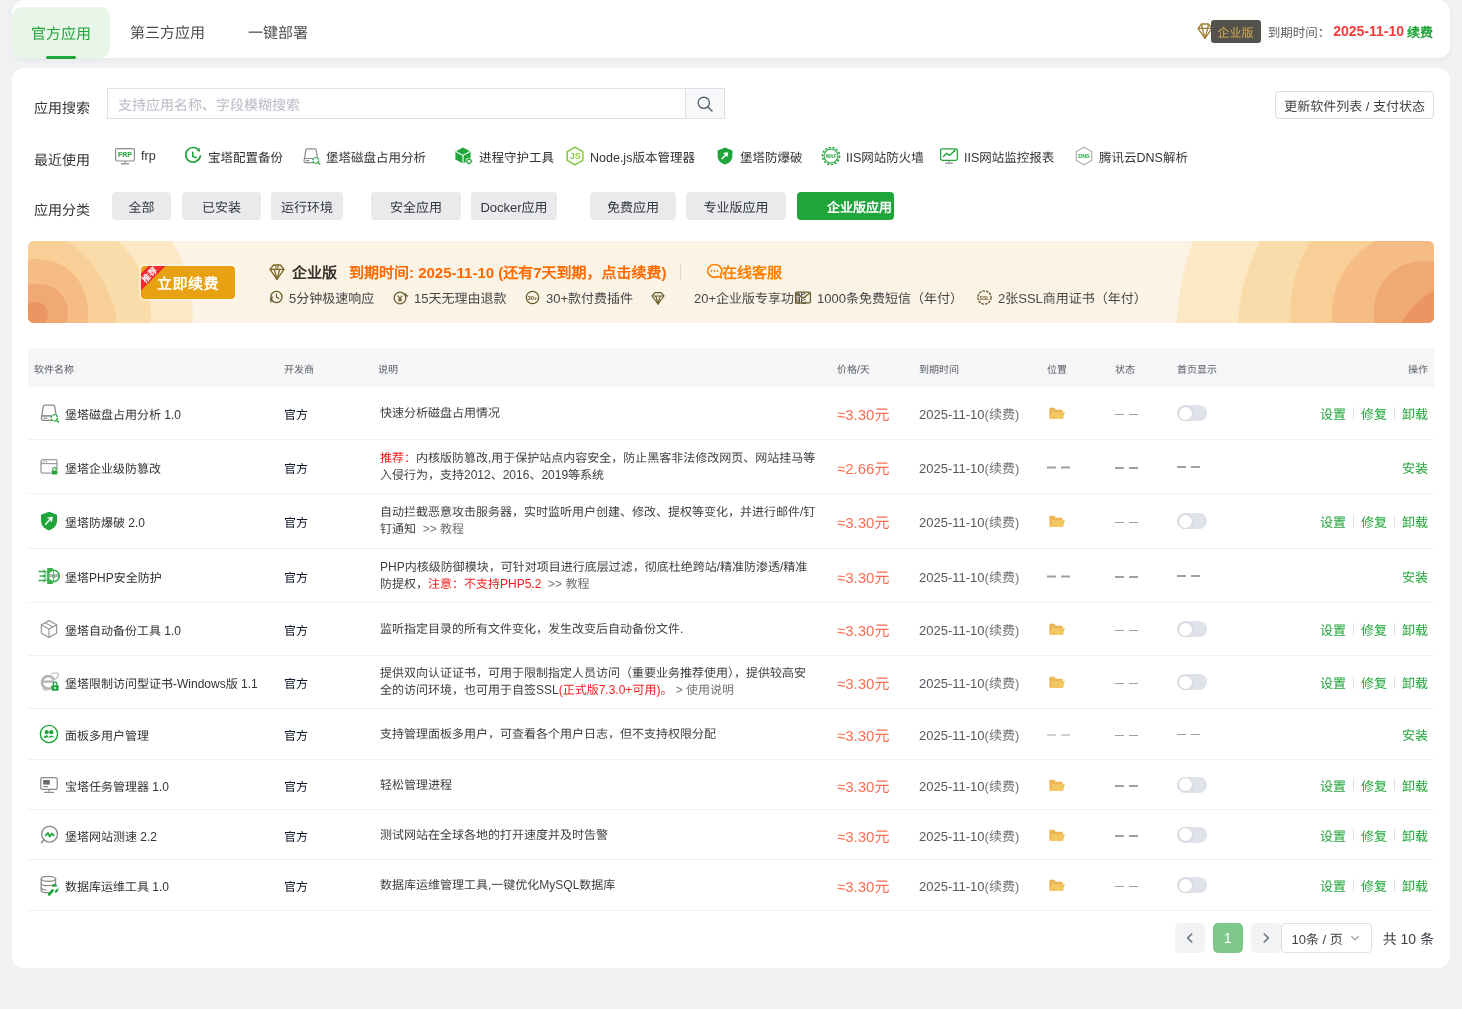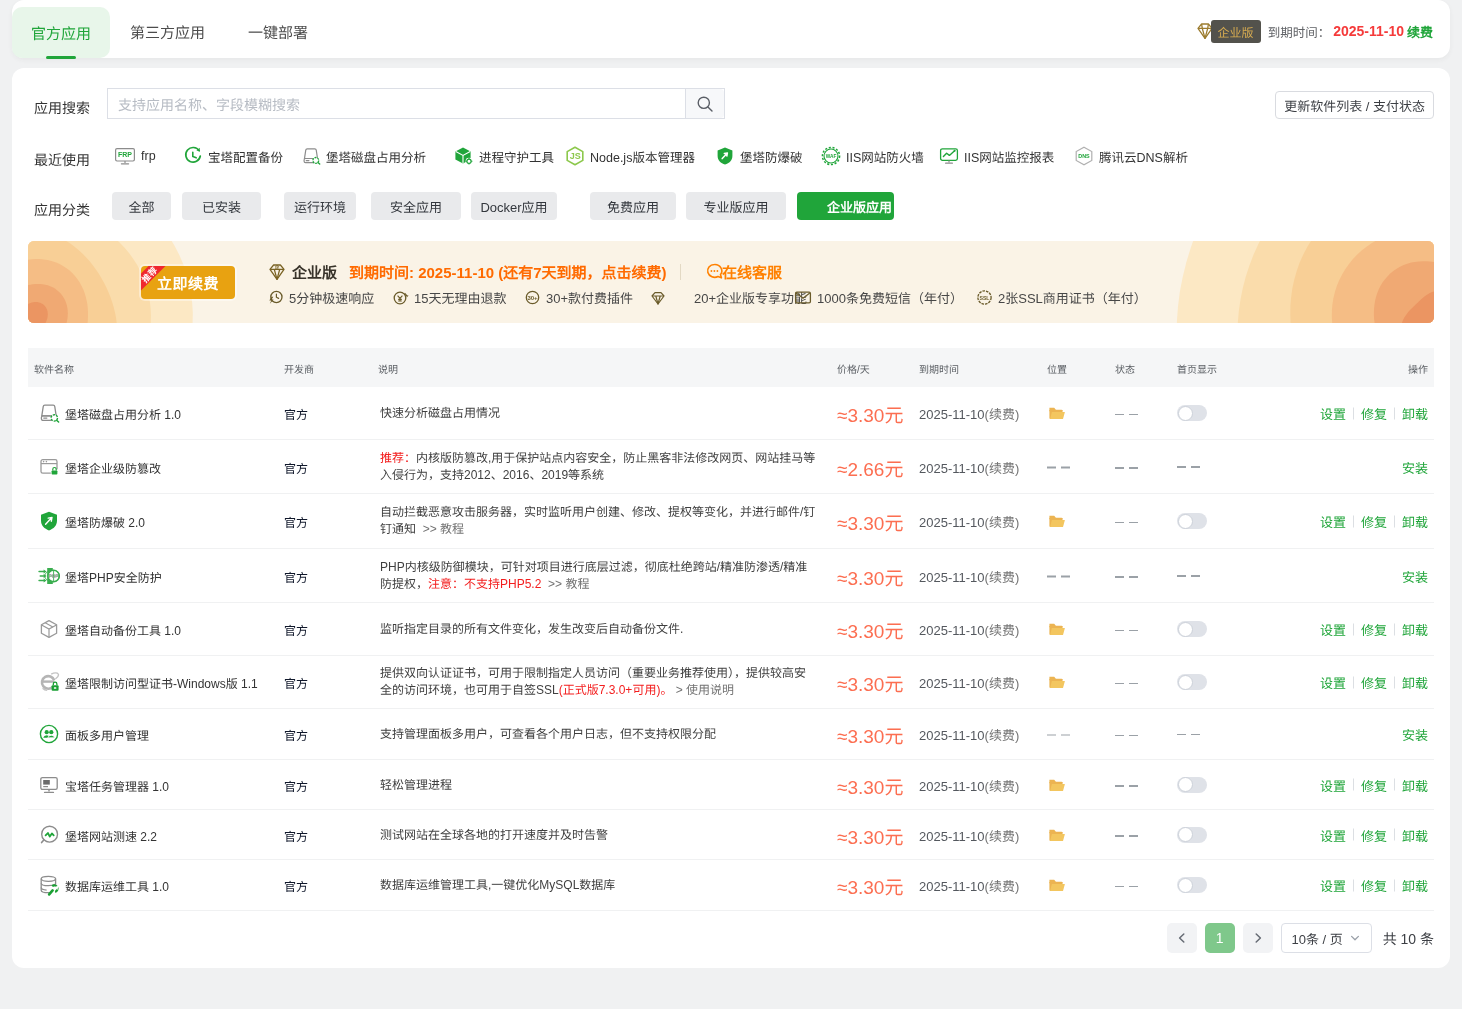--- a/index.html
+++ b/index.html
@@ -28,21 +28,21 @@
 .bl2 { position:absolute; left:0; top:47px; width:100%; height:20px; font-size:13px; color:#474747; }
 .abs { position:absolute; white-space:nowrap; }
 .thead { position:absolute; left:16px; top:280px; width:1406px; height:39px; background:#f5f6f7; font-size:10px; color:#5a5e63;text-decoration:underline; }
 .thead > div, .trow > div { position:absolute; top:50%; transform:translateY(-50%); }
 .tbody { position:absolute; left:16px; top:319px; width:1406px; }
 .trow { position:relative; border-bottom:1px solid #f0f1f2; font-size:12px; color:#333; }
 .c-icon { left:10px; width:22px; height:22px; }
 .c-name { left:37px;text-align:right; }
 .c-dev { left:256px; color:#0f172a; }
 .c-desc { left:352px; line-height:17px; color:#3f3f3f; white-space:nowrap; }
-.c-price { left:809px; color:#fc6e51; font-size:19px; }
+.c-price { left:809px; color:#fc6e51; font-size:15px; }
 .c-exp { left:891px; color:#54585e; font-size:13px; }
 .c-loc { left:1019px; height:15px; }
 .c-status { left:1087px; }
 .c-show { left:1149px; height:16px; }
 .c-ops { right:6px; display:flex; align-items:center; }
 .dash { display:inline-block; }
 .dash i { display:inline-block; width:9px; height:1.5px; background:#9ba1a7; margin-right:5px; vertical-align:2px; }
 .gn { color:#737373; }
 .rd { color:#f31e1e; }
 .op { color:#20a53a; font-size:13px; }
@@ -167,21 +167,21 @@
 <path d="M10,1.2 L17.8,5.6 V14.4 L10,18.8 L2.2,14.4 V5.6 Z" fill="#fff" stroke="#b0b0b0" stroke-width="1.2"></path>
 <text x="10" y="12.1" font-size="5.4" font-weight="bold" fill="#20a53a" text-anchor="middle" font-family="Liberation Sans,sans-serif">DNS</text>
         </svg>
         <span>腾讯云DNS解析</span>
       </div>
     </div>
   <div class="lbl" style="top:131px">应用分类</div>
   <div class="cats">
       <div class="cat" style="left:100px;width:59px">全部</div>
 <div class="cat" style="left:170px;width:79px">已安装</div>
-<div class="cat" style="left:272px;width:72px">运行环境</div>
+<div class="cat" style="left:259px;width:72px">运行环境</div>
 <div class="cat" style="left:359px;width:90px">安全应用</div>
 <div class="cat" style="left:459px;width:86px">Docker应用</div>
 <div class="cat" style="left:578px;width:86px">免费应用</div>
 <div class="cat" style="left:674px;width:100px">专业版应用</div>
 <div class="cat active" style="left:785px;width:97px">企业版应用</div>
     </div>
   <div class="banner">
     <svg width="235" height="82" viewBox="0 0 235 82" style="position:absolute;left:0;top:0">
         <path d="M0.0,-76.0 L9.5,-75.7 L19.1,-74.9 L28.5,-73.7 L37.9,-71.9 L47.3,-69.7 L56.5,-67.0 L65.6,-63.8 L74.5,-60.0 L83.3,-55.8 L91.8,-51.0 L100.1,-45.7 L108.0,-39.9 L115.6,-33.6 L122.8,-26.8 L129.5,-19.5 L135.8,-11.7 L141.5,-3.6 L146.7,5.0 L151.3,13.9 L155.2,23.1 L158.5,32.6 L161.1,42.3 L163.0,52.1 L164.2,62.1 L164.8,72.0 L164.6,82.0 L0,82 Z" fill="#fce8c4"></path>
         <path d="M0.0,-34.0 L7.0,-33.8 L14.0,-33.2 L21.0,-32.3 L27.9,-31.1 L34.8,-29.5 L41.6,-27.6 L48.3,-25.4 L55.0,-22.7 L61.5,-19.7 L67.9,-16.3 L74.1,-12.6 L80.1,-8.4 L85.8,-3.8 L91.3,1.2 L96.4,6.5 L101.2,12.2 L105.5,18.2 L109.5,24.6 L112.9,31.2 L115.9,38.0 L118.4,45.1 L120.3,52.3 L121.7,59.7 L122.6,67.1 L122.9,74.6 L122.7,82.0 L0,82 Z" fill="#fadcab"></path>
@@ -568,18 +568,18 @@
         <svg width="12" height="12" viewBox="0 0 12 12" style="">
           <path d="M7.8,2 L3.6,6 L7.8,10" fill="none" stroke="#666b74" stroke-width="1.5" stroke-linecap="round" stroke-linejoin="round"></path>
         </svg>
       </div>
     <div class="pcur" style="margin-left:8px">1</div>
     <div class="pbox" style="margin-left:8px">
         <svg width="12" height="12" viewBox="0 0 12 12" style="">
           <path d="M4.2,2 L8.4,6 L4.2,10" fill="none" stroke="#666b74" stroke-width="1.5" stroke-linecap="round" stroke-linejoin="round"></path>
         </svg>
       </div>
-    <div class="psel" style="margin-left:8px">10条 / 页 <svg width="12" height="12" viewBox="0 0 12 12" style="">
+    <div class="psel" style="">10条 / 页 <svg width="12" height="12" viewBox="0 0 12 12" style="">
           <path d="M2.6,4.4 L6,7.8 L9.4,4.4" fill="none" stroke="#9aa0a8" stroke-width="1.3" stroke-linecap="round" stroke-linejoin="round"></path>
         </svg></div>
     <div class="ptotal">共 10 条</div>
   </div>
 </div>
 
 </body></html>

